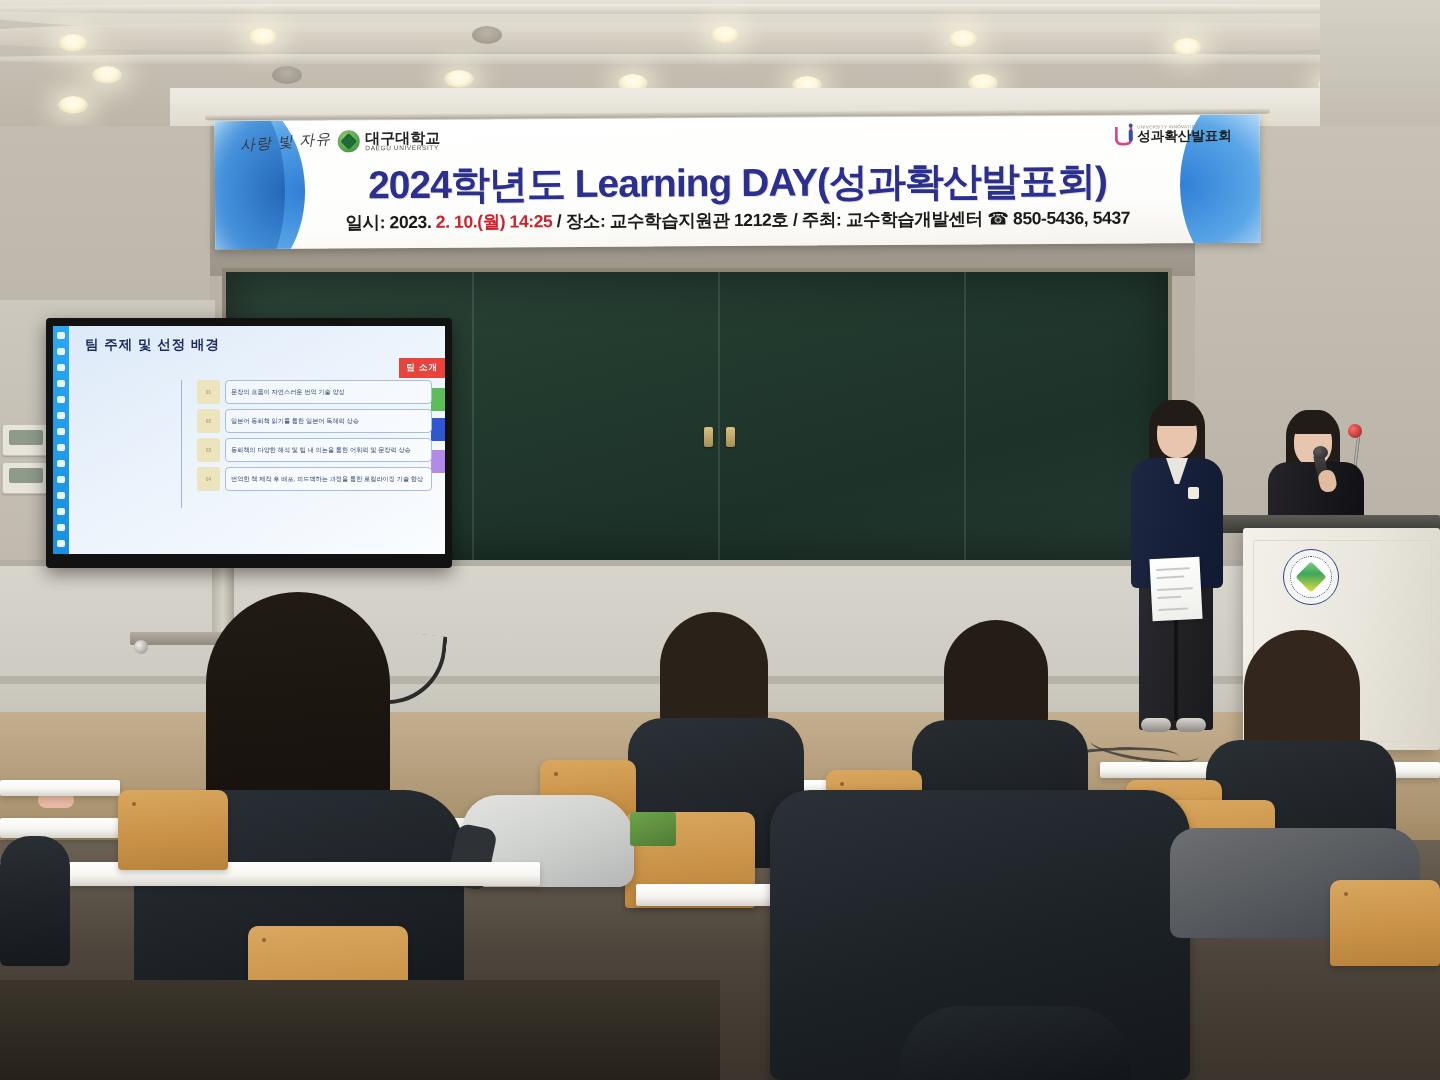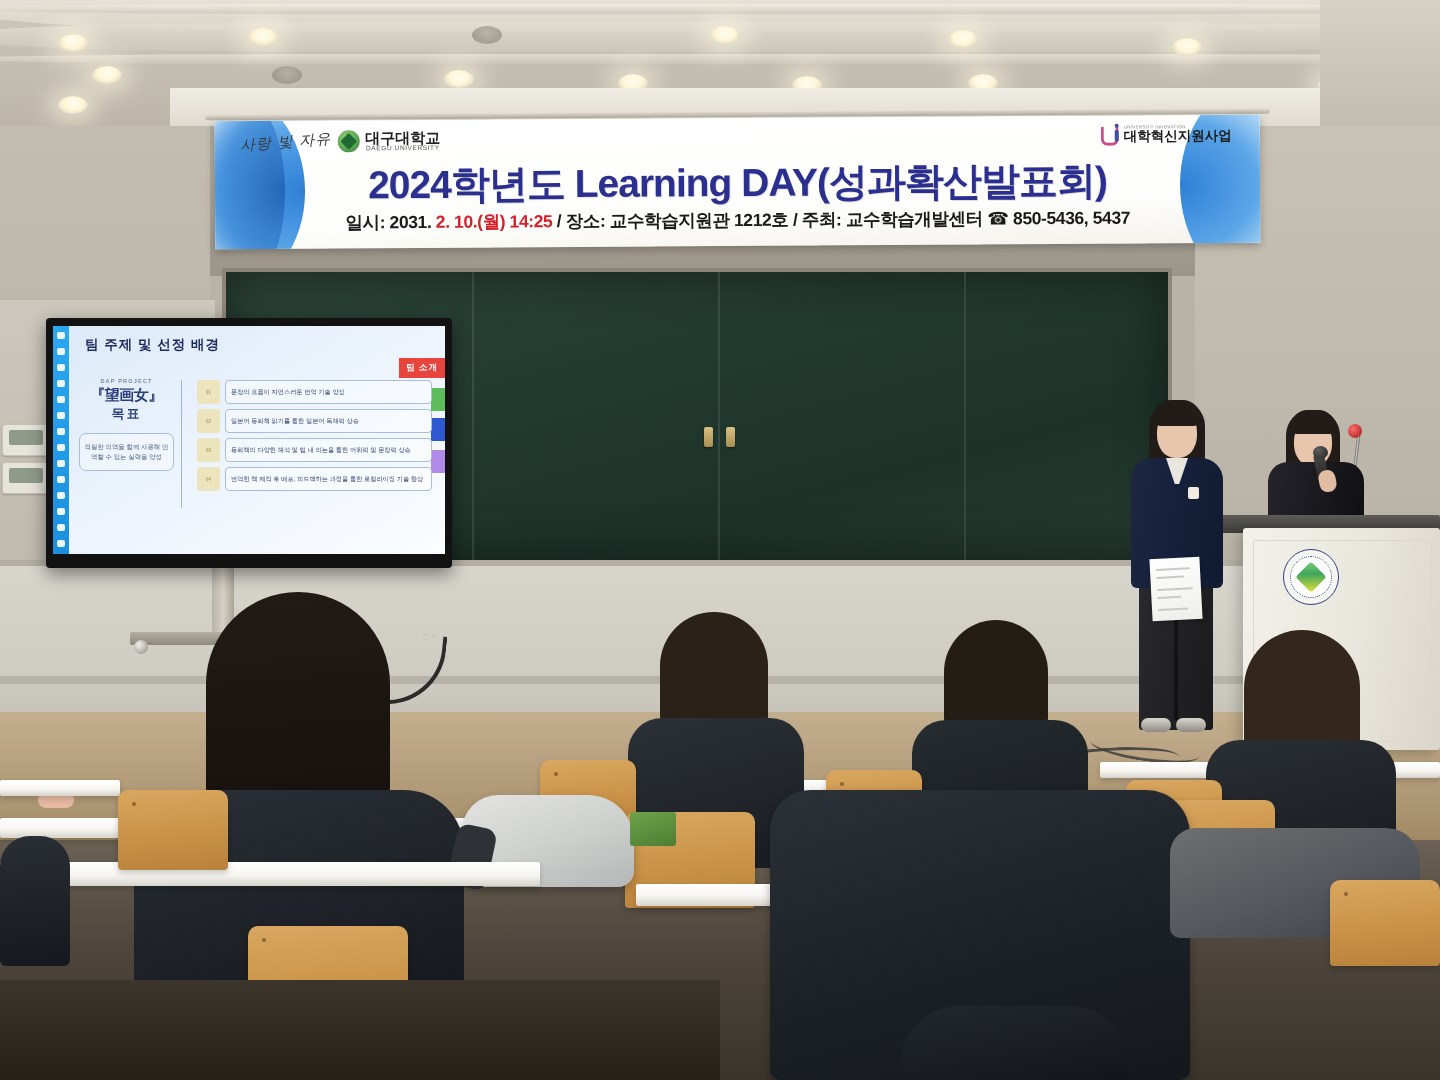--- a/index.html
+++ b/index.html
@@ -78,21 +78,21 @@
     font-size:17.5px;font-weight:bold;color:#1a1a1a;letter-spacing:-0.4px;}
   #banner-sub .red{color:#d5202a;}
   #uni-logo{left:25px;top:6px;height:30px;display:flex;align-items:center;gap:6px;}
   #hand-script{font-size:15px;color:#3a3a3a;font-style:italic;
     font-family:"DejaVu Serif",serif;transform:rotate(-4deg);letter-spacing:1px;}
   .logo-diamond{width:22px;height:22px;border-radius:50%;
     background:radial-gradient(circle at 40% 35%,#9ad07a 0%,#5aa84f 55%,#2f7a3d 100%);
     position:relative;flex:0 0 auto;}
   .logo-diamond:after{content:"";position:absolute;left:5px;top:5px;width:12px;height:12px;
     background:#1f6b33;transform:rotate(45deg);border-radius:2px;}
-  #uni-name{line-height:1.0;text-align:center;}
+  #uni-name{line-height:1.0;}
   #uni-name .kr{font-size:15px;font-weight:bold;color:#222;}
   #uni-name .en{font-size:6.5px;letter-spacing:.6px;color:#555;}
   #inno-logo{right:28px;top:8px;display:flex;align-items:center;gap:5px;}
   .ui-mark{width:18px;height:22px;position:relative;flex:0 0 auto;}
   .ui-mark .u{position:absolute;left:0;bottom:0;width:12px;height:16px;
     border:3px solid #d24a8c;border-top:none;border-radius:0 0 7px 7px;}
   .ui-mark .i{position:absolute;right:0;bottom:4px;width:4px;height:12px;background:#3b4fa0;border-radius:2px;}
   .ui-mark .dot{position:absolute;right:0;top:0;width:4px;height:4px;border-radius:50%;background:#3b4fa0;}
   #inno-text{line-height:1.05;}
   #inno-text .t1{font-size:13.5px;font-weight:bold;color:#1b1b1b;}
@@ -307,27 +307,27 @@
     </div>
 
     <div class="abs" id="inno-logo">
       <span class="ui-mark">
         <span class="u"></span>
           <span class="i"></span>
           <span class="dot"></span>
       </span>
       <span id="inno-text">
         <div class="t0" data-bind="banner.program.name_en">UNIVERSITY INNOVATION</div>
-        <div class="t1" data-bind="banner.program.name_kr">대학혁신지원사업</div>
+        <div class="t1" data-bind="banner.program.name_kr">성과확산발표회</div>
       </span>
     </div>
 
     <div class="abs" id="banner-title" data-bind="banner.title">2024학년도 Learning DAY(성과확산발표회)</div>
     <div class="abs" id="banner-sub">
-      <span data-bind="banner.subtitle_parts.label_date">일시: 2031.</span>
+      <span data-bind="banner.subtitle_parts.label_date">일시: 2023.</span>
       <span class="red" data-bind="banner.subtitle_parts.date_highlight">2. 10.(월) 14:25</span>
       <span data-bind="banner.subtitle_parts.rest"> / 장소: 교수학습지원관 1212호 / 주최: 교수학습개발센터 ☎ 850-5436, 5437</span>
     </div>
   </div>
 
   <div class="abs" id="lowerwall"></div>
   <div class="abs" id="wall-rail2"></div>
   <div class="abs" id="wall-rail"></div>
   <div class="abs" id="stagefloor"></div>
   <div class="abs" id="floor-back"></div>
@@ -373,26 +373,20 @@
 
       <div id="slide-title" data-bind="slide.title">팀 주제 및 선정 배경</div>
       <div id="tag" data-bind="slide.tag">팀 소개</div>
 
       <div class="swatch" style="top:62px;background:#5dbd5a;"></div>
       <div class="swatch" style="top:92px;background:#2f57cf;"></div>
       <div class="swatch" style="top:124px;background:#b28ae8;"></div>
 
       <div id="divider"></div>
 
-      <div id="leftcol">
-        <div id="dap" data-bind="slide.project_label">DAP PROJECT</div>
-        <div id="projname" data-bind="slide.project_name">『望画女』</div>
-        <div id="goalword" data-bind="slide.goal_word">목표</div>
-        <div id="goalbox" data-bind="slide.goal_text">적절한 의역을 함께 사용해 번역할 수 있는 실력을 양성</div>
-      </div>
 
       <div id="bullets">
         <div class="brow">
           <div class="bnum" data-bind="slide.bullets.0.num">01</div>
           <div class="btext" data-bind="slide.bullets.0.text">문장의 흐름이 자연스러운 번역 기술 양성</div>
         </div>
         <div class="brow">
           <div class="bnum" data-bind="slide.bullets.1.num">02</div>
           <div class="btext" data-bind="slide.bullets.1.text">일본어 동화책 읽기를 통한 일본어 독해력 상승</div>
         </div>

